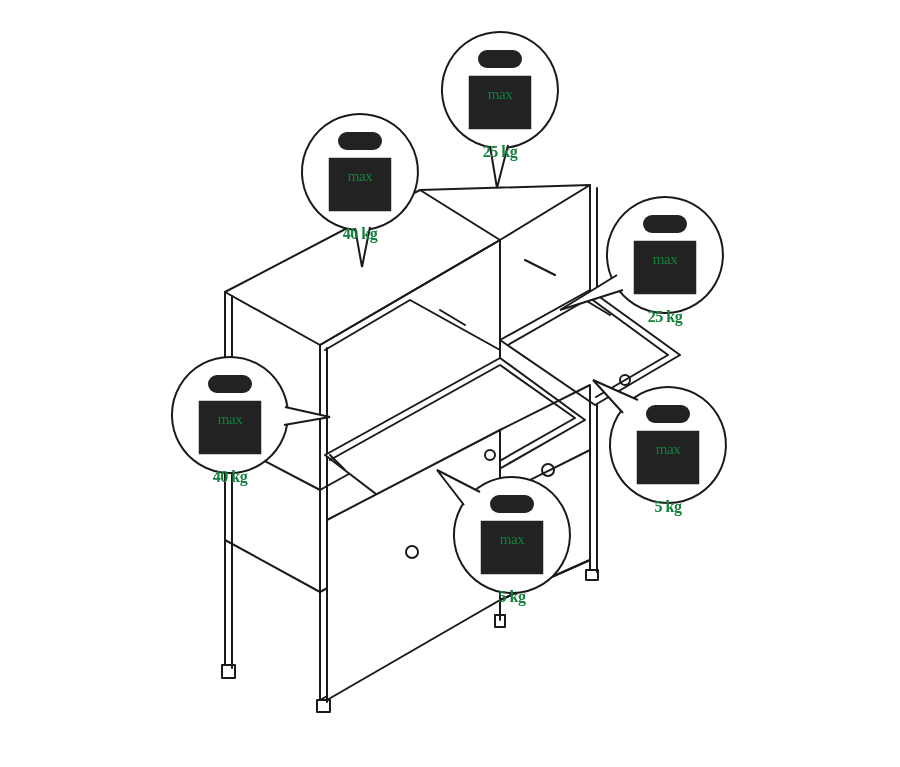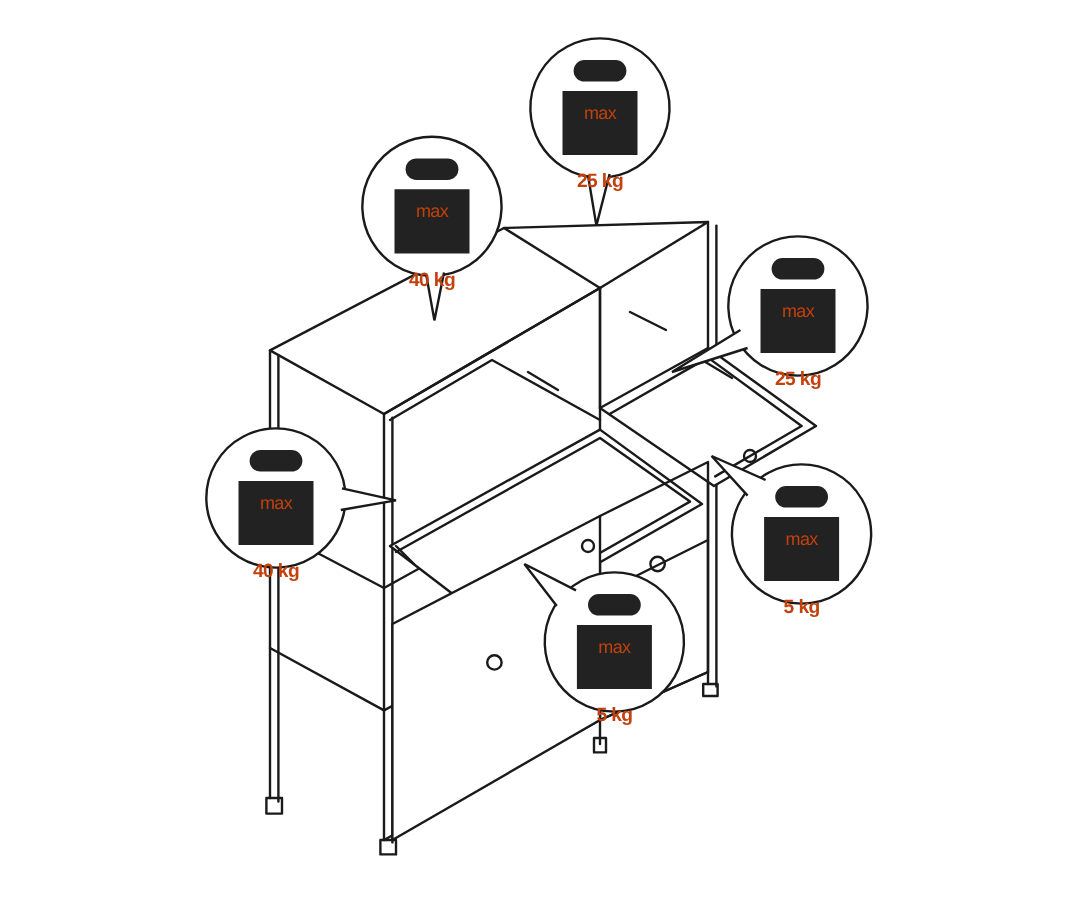--- a/index.html
+++ b/index.html
@@ -1,20 +1,20 @@
 <!DOCTYPE html>
 <html><head>
 <meta charset="utf-8">
 <style>
   html, body { margin: 0; padding: 0; background: #ffffff; }
   body { width: 900px; height: 767px; position: relative; overflow: hidden; font-family: "Liberation Sans", sans-serif; }
   svg.diagram { position: absolute; left: 0; top: 0; }
   .callout { position: absolute; width: 120px; height: 120px; }
   .callout svg { position: absolute; left: 0; top: 0; overflow: visible; }
-  .weight-text { position: absolute; left: 0; width: 120px; text-align: center; color: #c2410c; font-family: Liberation Sans, sans-serif; font-weight: bold; letter-spacing: -0.5px; }
+  .weight-text { position: absolute; left: 0; width: 120px; text-align: center; color: #15803d; font-family: Liberation Serif, serif; font-weight: bold; letter-spacing: -0.5px; }
   .wt-line1 { top: 56px; font-size: 15px; font-weight: normal; }
   .wt-line2 { top: 81px; font-size: 16px; margin-top: 32px; }
 </style>
 </head>
 <body>
 
 <svg class="diagram" width="900" height="767" viewBox="0 0 900 767">
   <g fill="none" stroke="#1a1a1a" stroke-width="2" stroke-linejoin="round" stroke-linecap="round">
 
     <path d="M225 292 L420 190 L590 185 L500 240 L320 345 Z" fill="#fff"></path>

